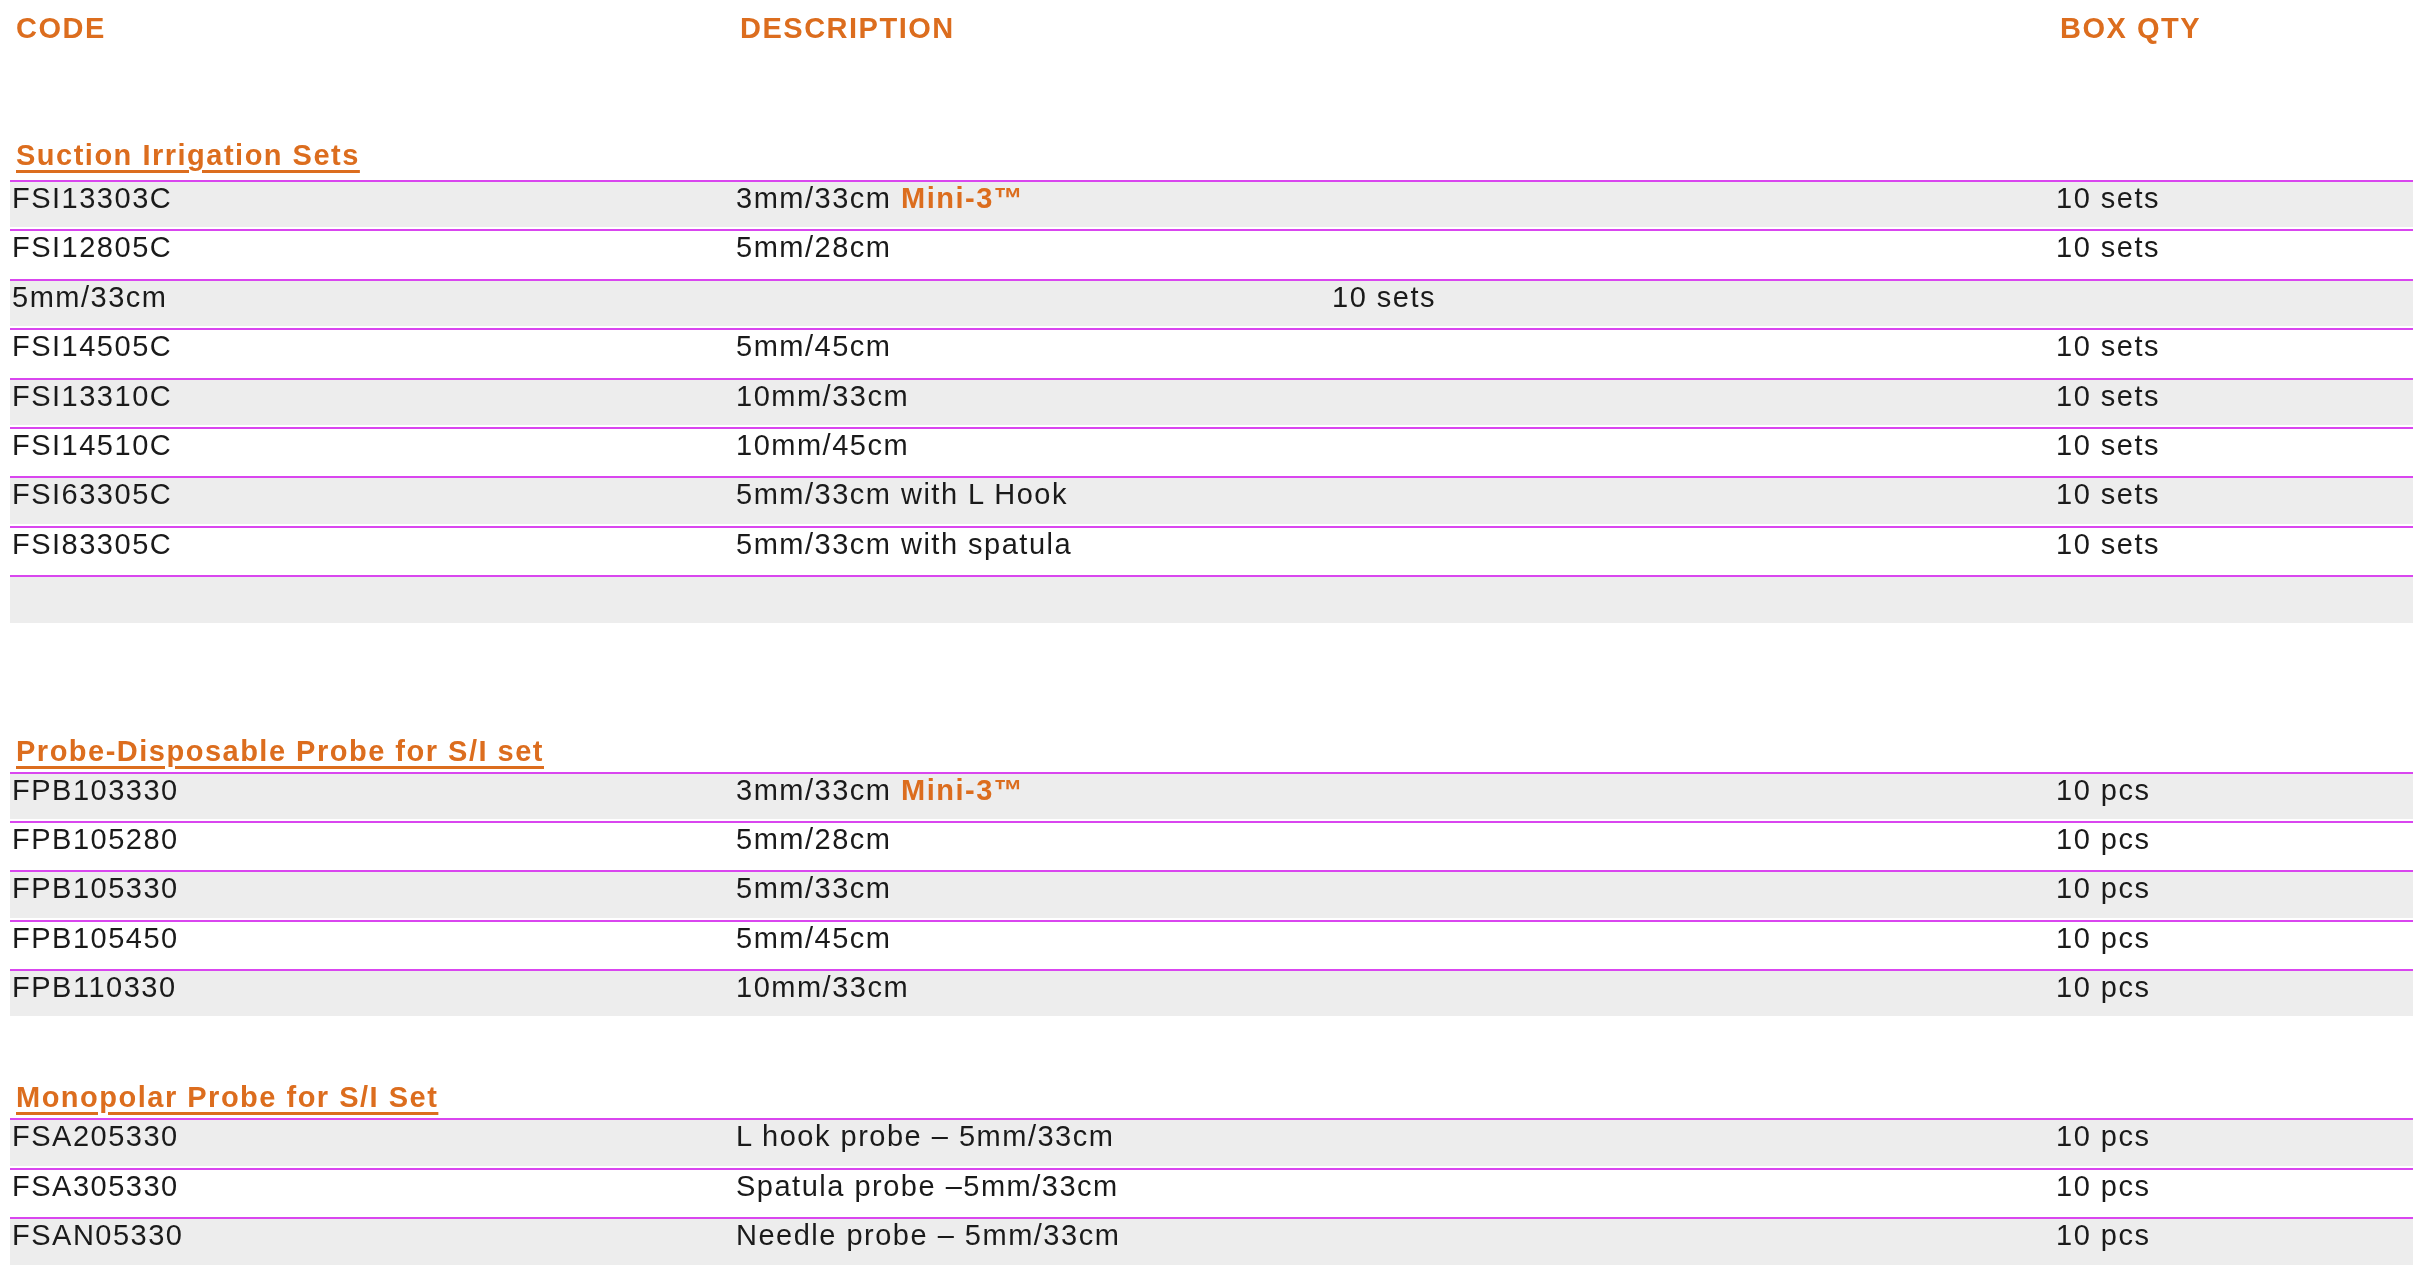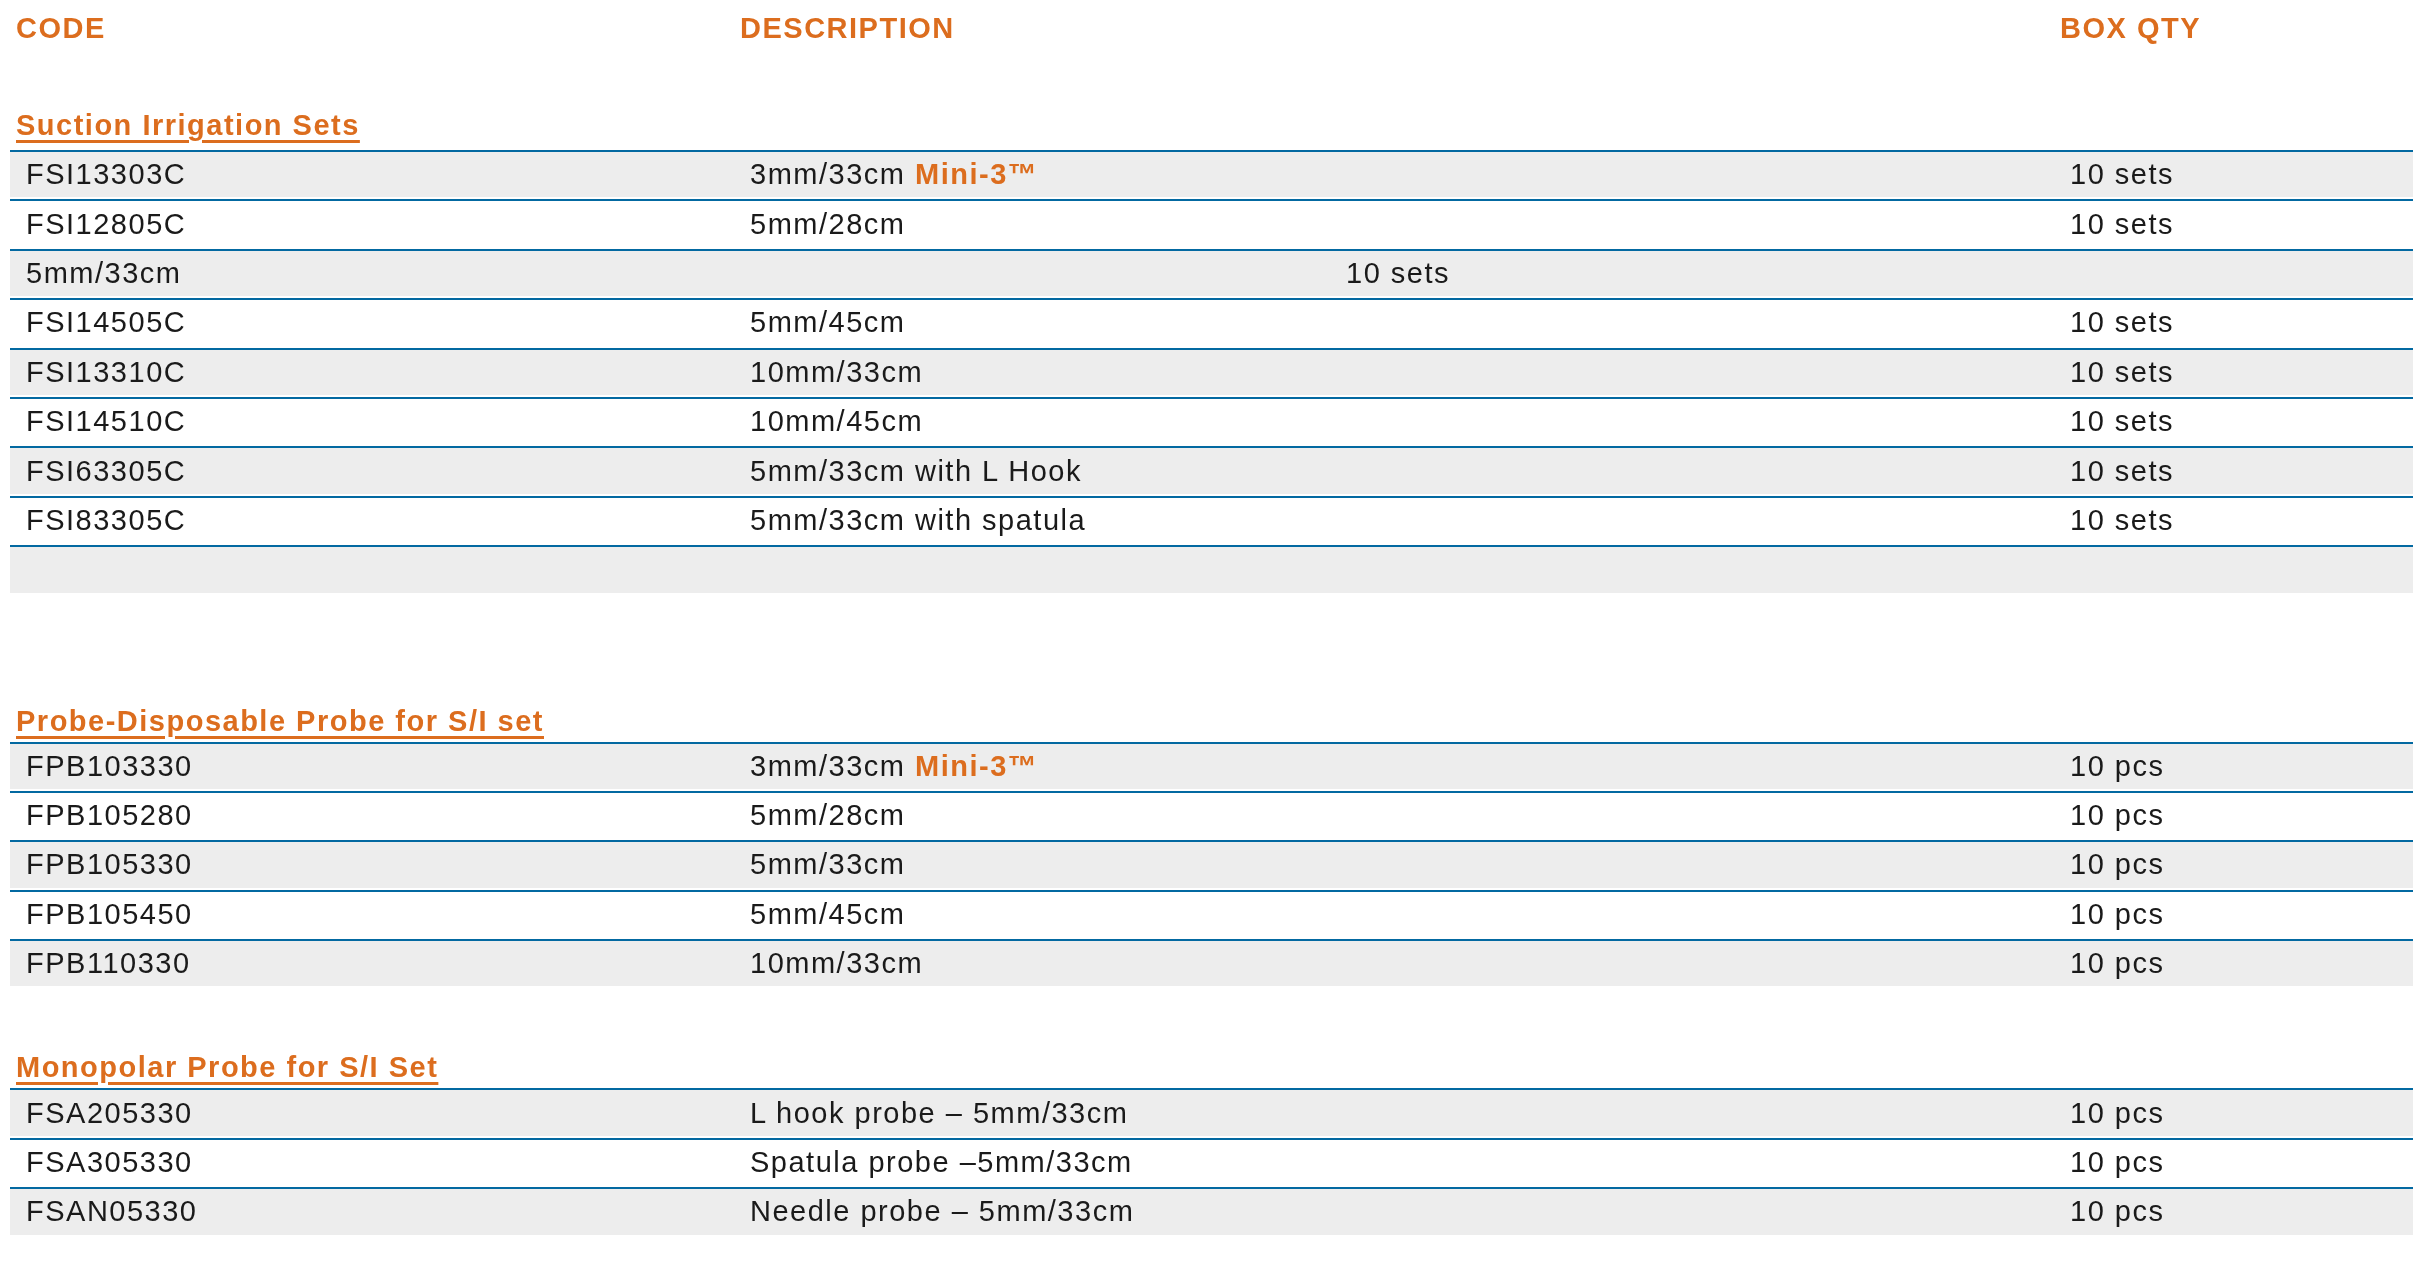--- a/index.html
+++ b/index.html
@@ -41,34 +41,33 @@
     font-weight: bold;
     color: var(--accent, #dc6d1e);
     text-decoration: underline;
     text-decoration-thickness: 3px;
     text-underline-offset: 5px;
     letter-spacing: 1.5px;
     display: block;
     width: fit-content;
   }
   .section-rows { margin-top: 3px; }
-  #catalog-body .section:nth-of-type(1) .section-heading { margin-top: 61px; text-align: center; }
+  #catalog-body .section:nth-of-type(1) .section-heading { margin-top: 91px; text-align: center; }
   #catalog-body .section:nth-of-type(1) .section-rows  { margin-top: 7px; }
   #catalog-body .section:nth-of-type(2) .section-heading { margin-top: 108px; }
   #catalog-body .section:nth-of-type(2) .section-rows  { margin-top: 3px; }
   #catalog-body .section:nth-of-type(3) .section-heading { margin-top: 61px; }
   #catalog-body .section:nth-of-type(3) .section-rows  { margin-top: 3px; }
   .row {
     display: flex;
-    align-items: center;
     height: 49.4px;
     box-sizing: border-box;
-    border-top: 2px solid #0369a1;
+    border-top: 2px solid #d946ef;
     border-bottom: 2px solid #ffffff;
-    padding-left: 16px;
+    padding-left: 2px;
     background: #ffffff;
   }
   .row.stripe { background: var(--stripe, #ededed); }
   .desc-link {
     color: var(--accent, #dc6d1e);
     font-weight: bold;
     text-decoration-thickness: 3px;
     text-underline-offset: 5px;
   }
 </style>

